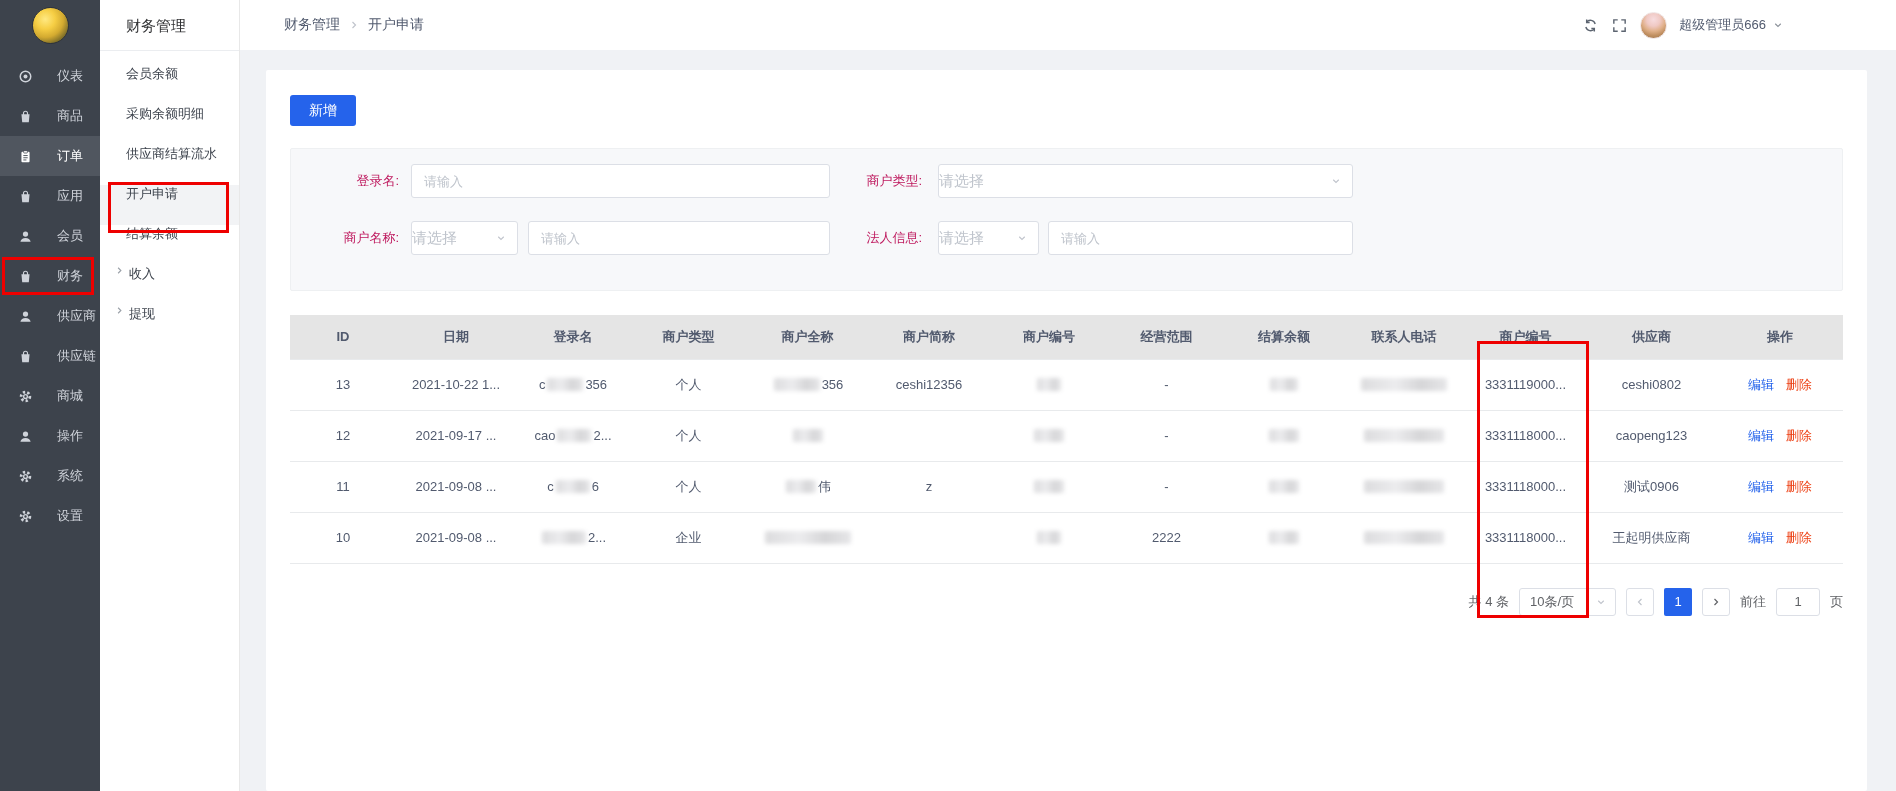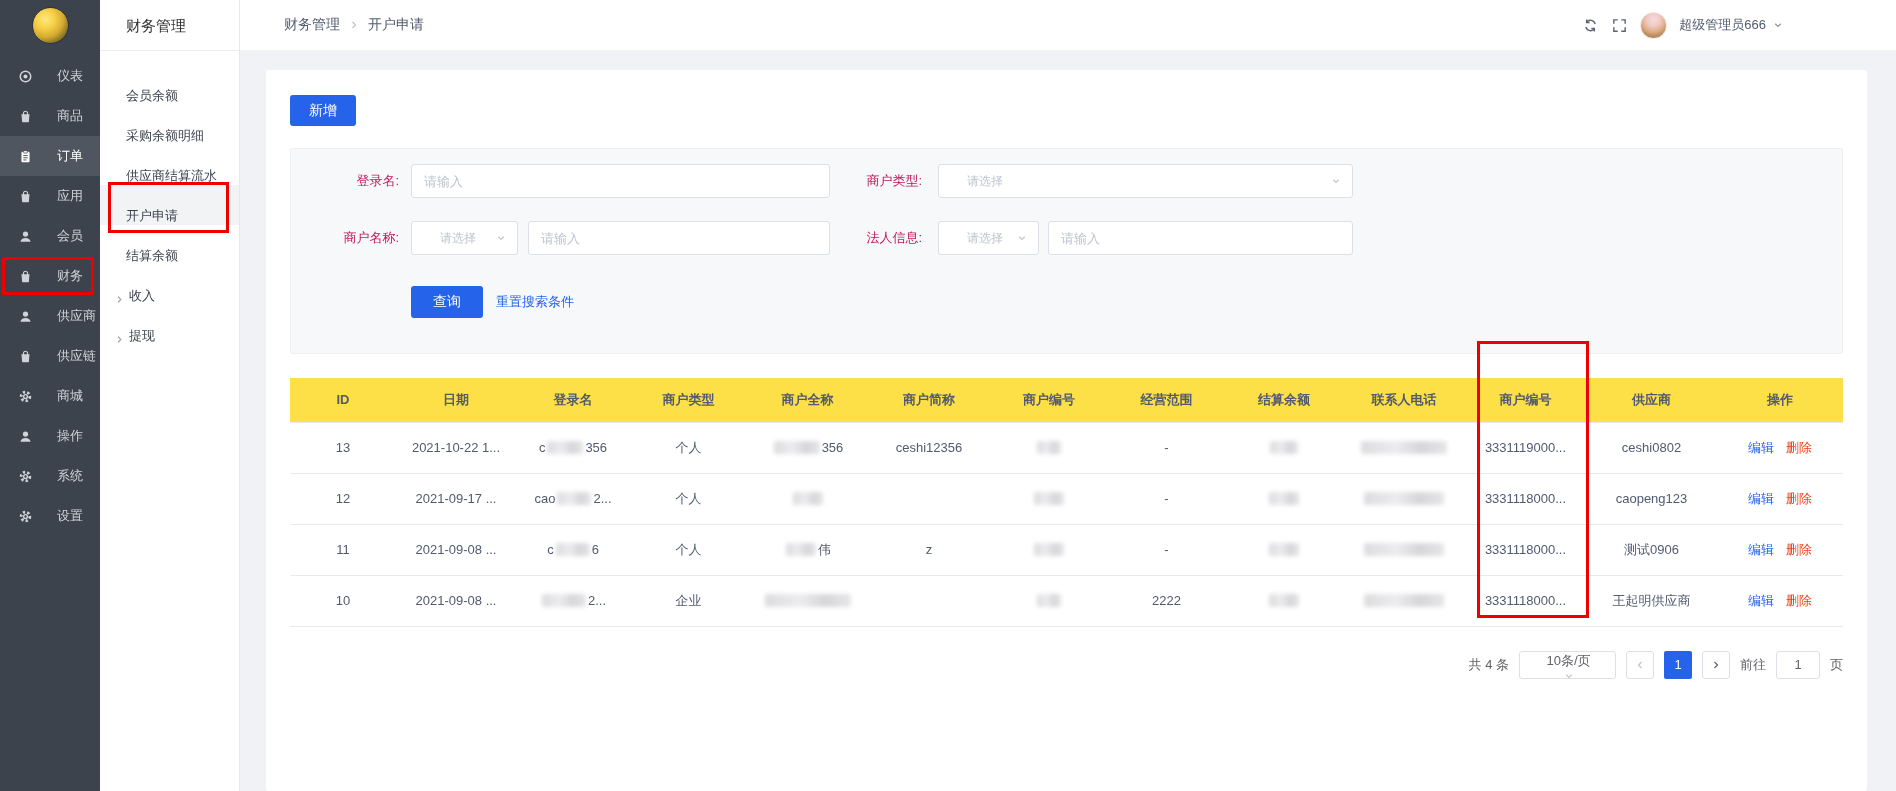--- a/index.html
+++ b/index.html
@@ -16,21 +16,21 @@
   .side-nav { margin-top:10px; }
   .side-item { height:40px; display:flex; align-items:center; padding-left:18px; gap:24px; font-size:13px; cursor:pointer; }
   .side-item.active { background:#50565f; color:#fff; }
   .side-item .icon { width:15px; height:15px; display:inline-flex; }
   .side-item .icon svg { width:15px; height:15px; }
 
   
   .side-light { width:140px; flex-shrink:0; background:#fff; border-right:1px solid #e8e8e8; }
   .side-title { height:51px; line-height:51px; padding-left:26px; font-size:15px; color:#303133; border-bottom:1px solid #ebedf0; }
   .submenu { padding-top:14px; }
-  .submenu-item { height:40px; display:flex; align-items:flex-end; padding-left:26px; font-size:13px; color:#3c424c; cursor:pointer; }
+  .submenu-item { height:40px; display:flex; align-items:flex-start; padding-left:26px; font-size:13px; color:#3c424c; cursor:pointer; }
   .submenu-item.active { background:#f2f3f5; }
   .submenu-item.expandable { padding-left:14px; }
   .submenu-item .chev { width:11px; height:11px; display:inline-flex; color:#9aa0a8; margin-right:4px; }
   .submenu-item .chev svg { width:11px; height:11px; }
 
   
   .main { flex:1; display:flex; flex-direction:column; min-width:0; }
   .topbar { height:50px; background:#fff; display:flex; align-items:center; padding:0 112px 0 44px; flex-shrink:0; }
   .breadcrumb { display:flex; align-items:center; gap:8px; font-size:14px; color:#515a6e; }
   .crumb-sep { width:12px; height:12px; color:#c0c4cc; display:inline-flex; }
@@ -54,46 +54,46 @@
   .filter { margin-top:22px; background:#f7f8fa; border:1px solid #eef0f2; border-radius:2px; padding:15px 0 35px; }
   .f-row { display:flex; margin-bottom:23px; }
   .f-row.last { margin-bottom:0; }
   .f-label { width:120px; text-align:right; padding-right:12px; font-size:13px; color:#be185d; line-height:34px; white-space:nowrap; }
   .f-label.w2 { width:108px; padding-right:16px; }
   .f-input { height:34px; border:1px solid #dcdfe6; border-radius:3px; background:#fff; font-size:13px; color:#606266; padding:0 12px; font-family:inherit; outline:none; }
   .f-input::placeholder { color:#bfc4cc; }
   .w-login { width:419px; }
   .w-name  { width:302px; margin-left:10px; }
   .w-legal { width:305px; margin-left:9px; }
-  .select-box { height:34px; border:1px solid #dcdfe6; border-radius:3px; background:#fff; font-size:12px; color:#bfc4cc;
-                display:flex; align-items:center; justify-content:space-between; padding:0 10px 0 28px; cursor:pointer; }
+  .select-box { height:34px; border:1px solid #dcdfe6; border-radius:3px; background:#fff; font-size:15px; color:#bfc4cc;
+                display:flex; align-items:center; justify-content:space-between; padding:0 10px 0 0; cursor:pointer; }
   .w-type  { width:415px; }
   .w-sel-s { width:107px; }
   .w-sel-s2{ width:101px; }
   .sel-chev { width:12px; height:12px; color:#c0c4cc; display:inline-flex; }
   .sel-chev svg { width:12px; height:12px; }
   .f-actions { margin-left:120px; margin-top:31px; display:flex; align-items:center; gap:13px; }
   .btn-search { height:32px; width:72px; font-size:14px; background:#2563eb; color:#fff; }
   .link-reset { color:#2563eb; font-size:13px; text-decoration:none; cursor:pointer; }
 
   
   .table-wrap { margin-top:24px; }
   table { width:100%; border-collapse:collapse; table-layout:fixed; font-size:13px; color:#515a6e; }
-  thead th { background:#fde047; height:44px; font-weight:bold; text-align:center; border-bottom:1px solid #e8eaec; overflow:hidden; white-space:nowrap; }
+  thead th { background:#e5e5e5; height:44px; font-weight:bold; text-align:center; border-bottom:1px solid #e8eaec; overflow:hidden; white-space:nowrap; }
   tbody td { height:51px; border-bottom:1px solid #e8eaec; text-align:center; overflow:hidden; white-space:nowrap; }
   .blur { display:inline-block; height:13px; border-radius:2px; vertical-align:-2px; margin:0 2px;
           background:linear-gradient(90deg,#dcdcde,#ececee 40%,#d6d6d8 70%,#e6e6e8); filter:blur(2px); }
   .cell-link { cursor:pointer; text-decoration:none; margin:0 6px; }
   .cell-link.primary { color:#2563eb; }
   .cell-link.danger { color:#ed4014; }
 
   
   .pager { margin-top:24px; display:flex; justify-content:flex-end; align-items:center; gap:10px; font-size:13px; color:#606266; }
   .psize { width:97px; height:28px; border:1px solid #dcdfe6; border-radius:3px; background:#fff;
-           display:flex; align-items:center; justify-content:space-between; padding:0 8px 0 10px; cursor:pointer;flex-direction:column; }
+           display:flex; align-items:center; justify-content:space-between; padding:0 8px 0 10px; cursor:pointer; }
   .pg-btn { width:28px; height:28px; border:1px solid #dcdfe6; border-radius:3px; background:#fff;
             display:flex; align-items:center; justify-content:center; cursor:pointer; color:#606266; }
   .pg-btn.disabled { color:#c0c4cc; }
   .pg-btn svg { width:12px; height:12px; }
   .pg-current { width:28px; height:28px; background:#2563eb; color:#fff; border-radius:2px;
                 display:flex; align-items:center; justify-content:center; cursor:pointer; }
   .goto-input { width:44px; height:28px; border:1px solid #dcdfe6; border-radius:3px; text-align:center; font-size:13px; color:#606266; outline:none; font-family:inherit; }
 
   
   .anno { position:absolute; border:3px solid #ee0000; z-index:50; pointer-events:none; }
@@ -333,24 +333,20 @@
             <div class="f-label w2">法人信息:</div>
             <div class="select-box w-sel-s2">
               <span>请选择</span>
               <span class="sel-chev">
                 <svg viewBox="0 0 24 24" fill="none" stroke="currentColor" stroke-width="2.2">
                     <path d="M6.5 9.5l5.5 5.5 5.5-5.5"></path>
                   </svg>
               </span>
             </div>
             <input class="f-input w-legal" placeholder="请输入" style="">
-          </div>
-          <div class="f-actions">
-            <button class="btn btn-search">查询</button>
-            <a class="link-reset">重置搜索条件</a>
           </div>
         </div>
 
         
         <div class="table-wrap">
           <table>
             <colgroup id="tbl-cols">
                 <col style="width: 106px;">
                 <col style="width: 120px;">
                 <col style="width: 114px;">

